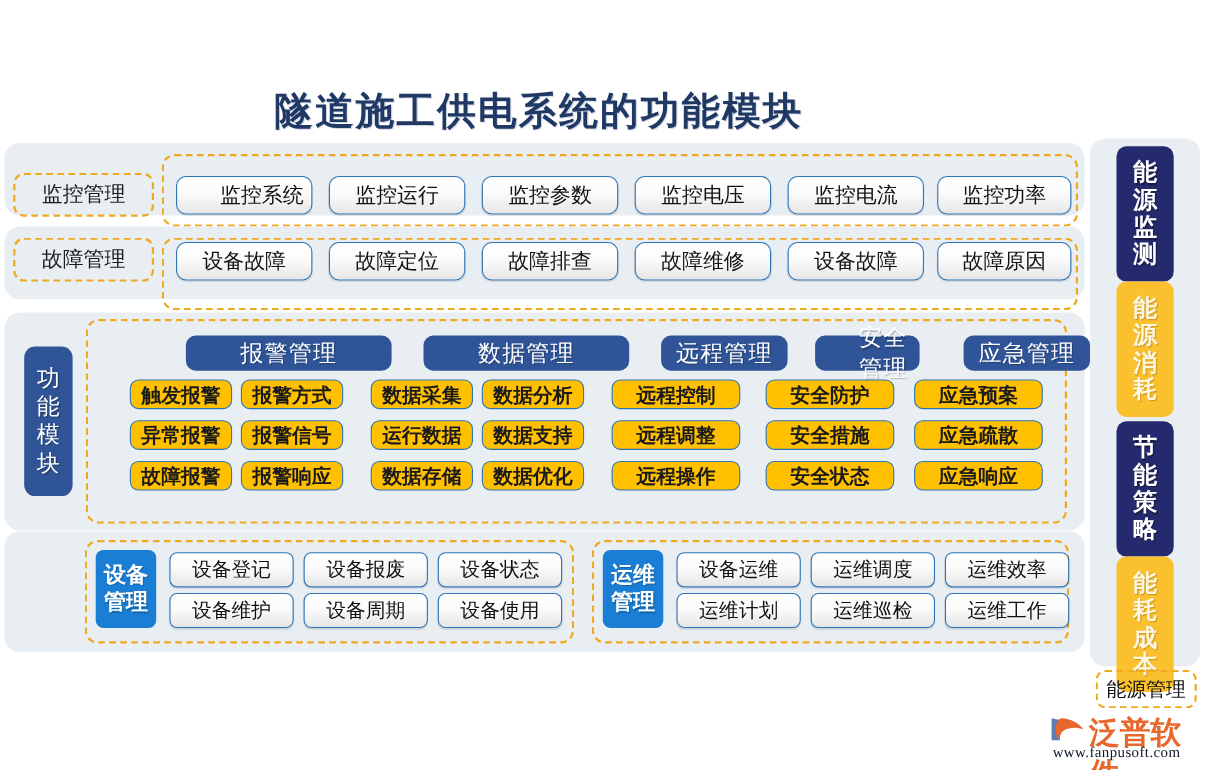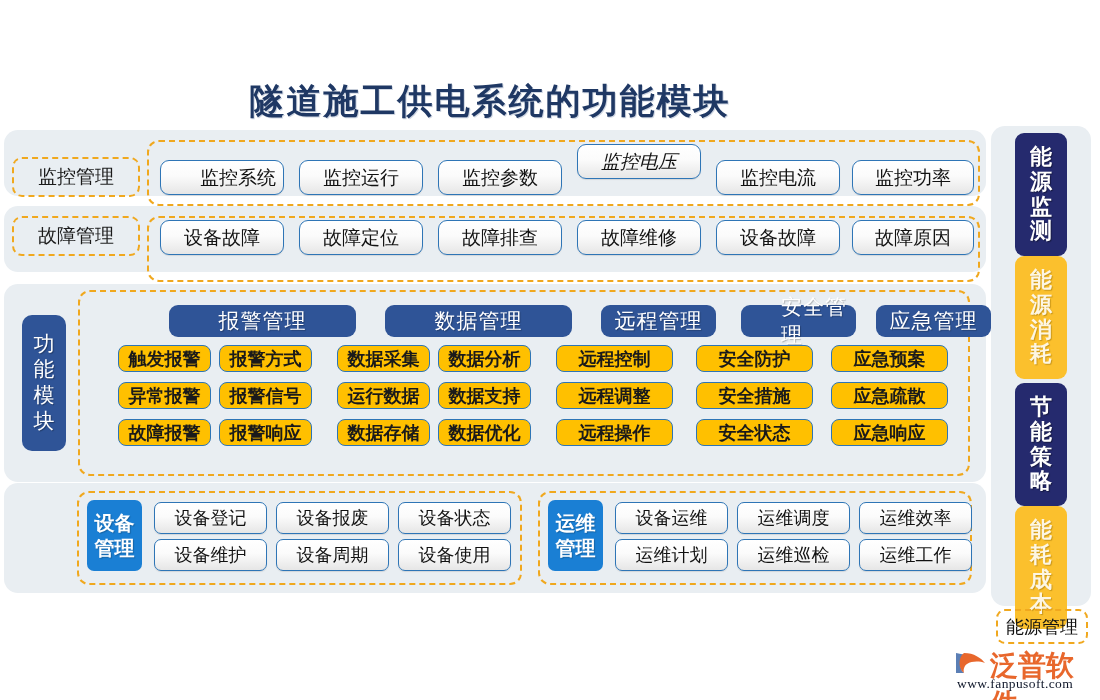--- a/index.html
+++ b/index.html
@@ -187,21 +187,21 @@
 <div id="root">
 
   <div class="page-title">隧道施工供电系统的功能模块</div>
 
   <div class="panel" style="left:4px; top:130px; width:982px; height:66px;"></div>
   <div class="dashlabel" style="left:12px; top:157px; width:128px; height:40px;">监控管理</div>
   <div class="dashgroup" style="left:147px; top:140px; width:833px; height:66px;"></div>
   <div class="wbtn" style="left:160px; top:160px; width:124px; height:35px;padding-left:32px;">监控系统</div>
   <div class="wbtn" style="left:299px; top:160px; width:124px; height:35px;">监控运行</div>
   <div class="wbtn" style="left:438px; top:160px; width:124px; height:35px;">监控参数</div>
-  <div class="wbtn" style="left:577px; top:144px; width:124px; height:35px;font-style:italic;">监控电压</div>
+  <div class="wbtn" style="left:577px; top:160px; width:124px; height:35px;">监控电压</div>
   <div class="wbtn" style="left:716px; top:160px; width:124px; height:35px;">监控电流</div>
   <div class="wbtn" style="left:852px; top:160px; width:122px; height:35px;">监控功率</div>
 
   <div class="panel" style="left:4px; top:206px; width:982px; height:66px;"></div>
   <div class="dashlabel" style="left:12px; top:216px; width:128px; height:40px;">故障管理</div>
   <div class="dashgroup" style="left:147px; top:216px; width:833px; height:66px;"></div>
   <div class="wbtn" style="left:160px; top:220px; width:124px; height:35px;">设备故障</div>
   <div class="wbtn" style="left:299px; top:220px; width:124px; height:35px;">故障定位</div>
   <div class="wbtn" style="left:438px; top:220px; width:124px; height:35px;">故障排查</div>
   <div class="wbtn" style="left:577px; top:220px; width:124px; height:35px;">故障维修</div>
@@ -231,21 +231,21 @@
   <div class="ybtn" style="left:337px; top:382px; width:93px; height:27px;">运行数据</div>
   <div class="ybtn" style="left:438px; top:382px; width:93px; height:27px;">数据支持</div>
   <div class="ybtn" style="left:337px; top:419px; width:93px; height:27px;">数据存储</div>
   <div class="ybtn" style="left:438px; top:419px; width:93px; height:27px;">数据优化</div>
 
   <div class="colhead" style="left:557px; top:305px; width:115px; height:32px;">远程管理</div>
   <div class="ybtn" style="left:556px; top:345px; width:117px; height:27px;">远程控制</div>
   <div class="ybtn" style="left:556px; top:382px; width:117px; height:27px;">远程调整</div>
   <div class="ybtn" style="left:556px; top:419px; width:117px; height:27px;">远程操作</div>
 
-  <div class="colhead" style="left:697px; top:305px; width:115px; height:32px;padding-left:40px;">安全管理</div>
+  <div class="colhead" style="left:697px; top:305px; width:95px; height:32px;padding-left:40px;">安全管理</div>
   <div class="ybtn" style="left:696px; top:345px; width:117px; height:27px;">安全防护</div>
   <div class="ybtn" style="left:696px; top:382px; width:117px; height:27px;">安全措施</div>
   <div class="ybtn" style="left:696px; top:419px; width:117px; height:27px;">安全状态</div>
 
   <div class="colhead" style="left:832px; top:305px; width:115px; height:32px;">应急管理</div>
   <div class="ybtn" style="left:831px; top:345px; width:117px; height:27px;">应急预案</div>
   <div class="ybtn" style="left:831px; top:382px; width:117px; height:27px;">应急疏散</div>
   <div class="ybtn" style="left:831px; top:419px; width:117px; height:27px;">应急响应</div>
 
   <div class="panel" style="left:4px; top:483px; width:982px; height:110px;"></div>

